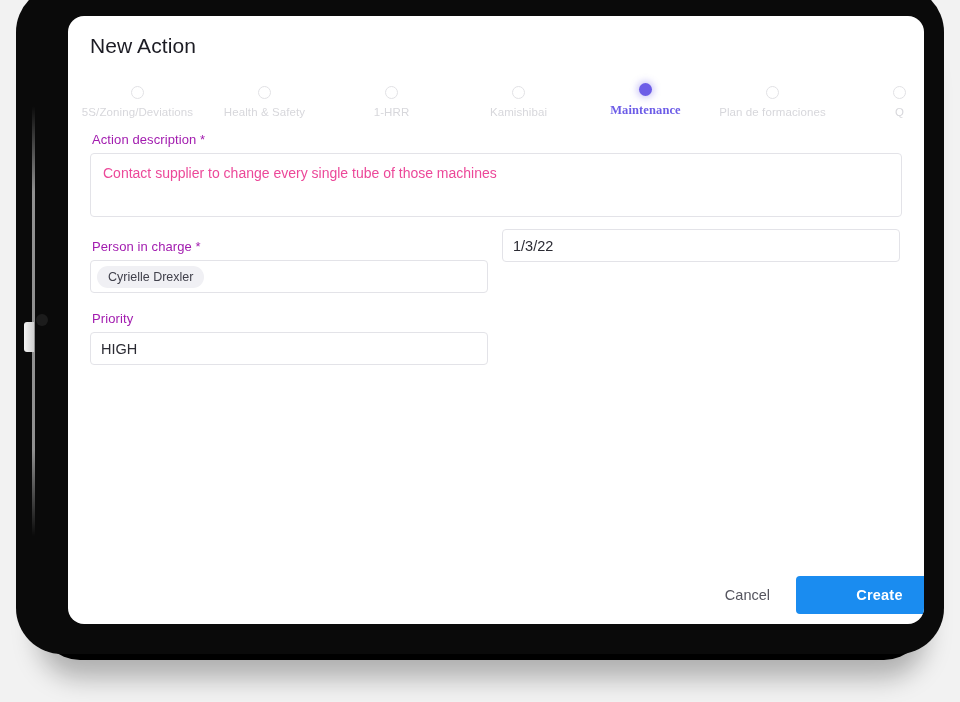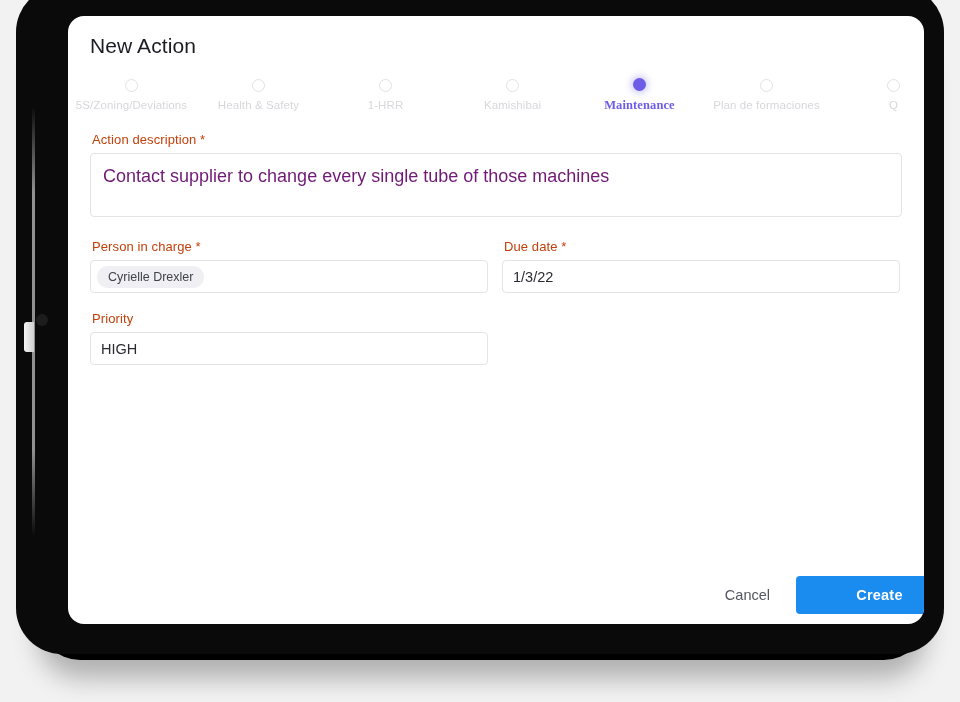--- a/index.html
+++ b/index.html
@@ -82,23 +82,23 @@
     font-size: 21px;
     color: #1c1c24;
     padding: 18px 0 0 22px;
     letter-spacing: 0.1px;
     font-weight: 400;
   }
 
   
   #stepper {
     display: flex;
-    align-items: center;
+    align-items: flex-end;
     padding: 14px 0 0 0;
-    margin-left: 0;
+    margin-left: 6px;
     overflow: hidden;
     height: 46px;
     flex: none;
   }
   .step {
     flex: 0 0 auto;
     width: 127px;
     text-align: center;
     position: relative;
     opacity: 0.55;
@@ -136,34 +136,34 @@
   }
 
   
   #form-body {
     flex: 1 1 auto;
     padding: 4px 22px 0 22px;
     position: relative;
   }
   .field-label {
     font-size: 13px;
-    color: #c2410c;
+    color: #a21caf;
     margin: 10px 0 6px 2px;
     letter-spacing: 0.1px;
   }
 
   #description-input {
     width: 100%;
     height: 64px;
     box-sizing: border-box;
     border: 1px solid #e3e3e8;
     border-radius: 4px;
     padding: 10px 12px;
-    font-size: 18px;
-    color: #701a75;
+    font-size: 14px;
+    color: #ec4899;
     font-family: "Liberation Sans", sans-serif;
     background: #fff;
     resize: none;
     outline: none;
     line-height: 1.35;
   }
 
   .row {
     display: flex;
     gap: 14px;
@@ -286,21 +286,20 @@
       <textarea id="description-input" class="desc" placeholder="" style="">Contact supplier to change every single tube of those machines</textarea>
 
       <div class="row" style="margin-top:8px;">
         <div class="col-half">
           <div class="field-label">Person in charge *</div>
           <div class="text-input" id="person-chip-wrap">
             <span id="person-chip">Cyrielle Drexler</span>
           </div>
         </div>
         <div class="col-half">
-          <div class="field-label">Due date *</div>
           <div class="text-input">1/3/22</div>
         </div>
       </div>
 
       <div class="row" style="margin-top:8px;">
         <div class="col-half">
           <div class="field-label">Priority</div>
           <div class="text-input">HIGH</div>
         </div>
       </div>

